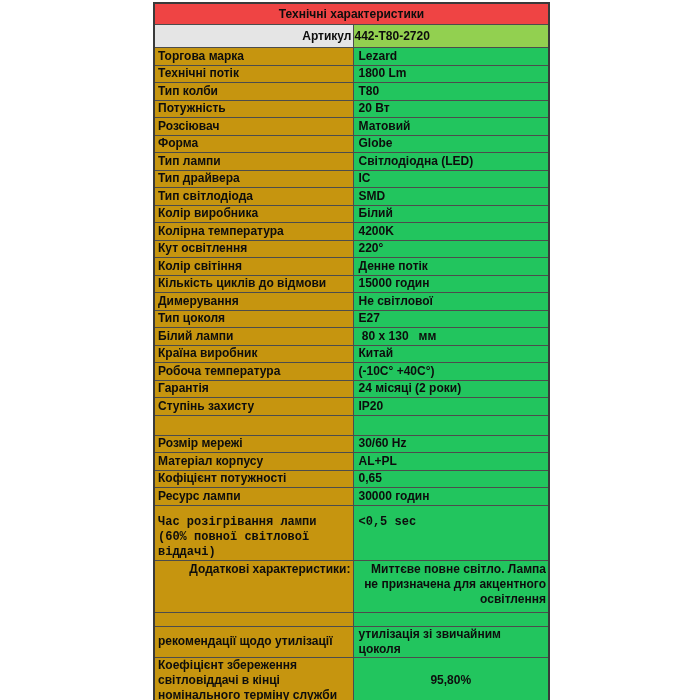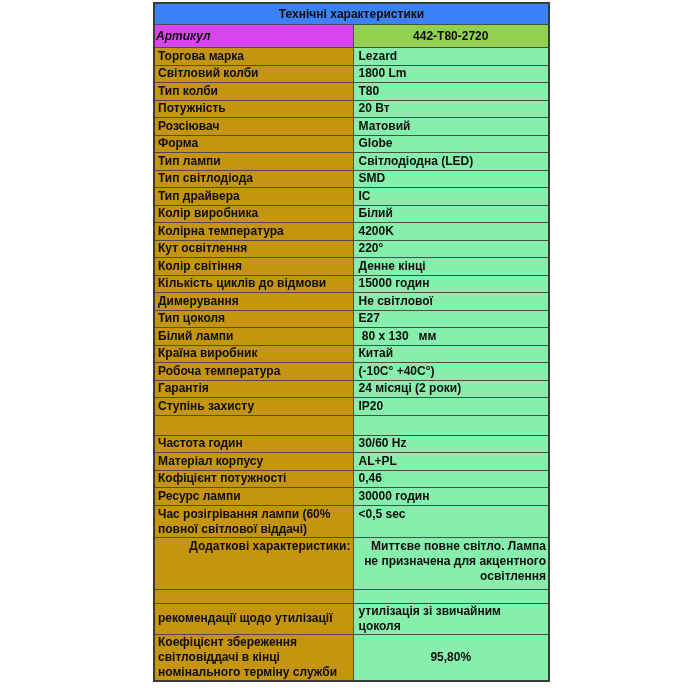--- a/index.html
+++ b/index.html
@@ -26,54 +26,53 @@
   table.spec-table td {
     border: 1px solid #4c4c4c;
     font-weight: bold;
     font-size: 12px;
     line-height: 15px;
     color: #0d0d0d;
     overflow: hidden;
     vertical-align: middle;
   }
   td.title-cell {
-    background: #3b82f6;
+    background: #ef4444;
     text-align: center;
     font-size: 13.5px;
     height: 18px;
     margin-top: 8px;
   }
   td.article-label {
-    background: #d946ef;
-    text-align: left;
+    background: #e5e5e5;
+    text-align: right;
     font-size: 13px;
     height: 20px;
-    font-style: italic;
   }
   td.article-value {
     background: #92d050;
-    text-align: center;
+    text-align: left;
     font-size: 14.5px;
     height: 20px;
   }
   td.col-label {
     background: #c6950f;
     padding: 0 2px 0 3px;
     height: 16.5px;
     margin-top: 40px;
   }
   td.col-value {
-    background: #86efac;
+    background: #22c55e;
     padding: 0 2px 0 5px;
     white-space: pre-wrap;
     height: 16.5px;
   }
   tr.kind-spacer td        { height: 19px; }
   tr.kind-spacer-small td  { height: 13px; }
-  tr.kind-tall-2 td        { height: 30px; vertical-align: top; padding-top: 1px; }
+  tr.kind-tall-2 td        { height: 30px; vertical-align: top; padding-top: 9px; font-family: Liberation Mono, monospace; }
   tr.kind-tall-3 td        { height: 50px; vertical-align: top; padding-top: 1px; text-align: right; }
   tr.kind-summary td       { height: 44px; }
   tr.kind-summary td.col-label { vertical-align: middle; }
   tr.kind-summary td.col-value {
     text-align: center;
     vertical-align: middle;
     padding: 0;
   }
 </style>
 </head>
@@ -93,21 +92,21 @@
         <td class="article-label">Артикул</td>
         <td class="article-value">442-T80-2720</td>
       </tr>
     </tbody>
     <tbody>
         <tr class="kind-normal">
           <td class="col-label">Торгова марка</td>
           <td class="col-value">Lezard</td>
         </tr>
         <tr class="kind-normal">
-          <td class="col-label">Світловий колби</td>
+          <td class="col-label">Технічні потік</td>
           <td class="col-value">1800 Lm</td>
         </tr>
         <tr class="kind-normal">
           <td class="col-label">Тип колби</td>
           <td class="col-value">T80</td>
         </tr>
         <tr class="kind-normal">
           <td class="col-label">Потужність</td>
           <td class="col-value">20 Вт</td>
         </tr>
@@ -117,42 +116,42 @@
         </tr>
         <tr class="kind-normal">
           <td class="col-label">Форма</td>
           <td class="col-value">Globe</td>
         </tr>
         <tr class="kind-normal">
           <td class="col-label">Тип лампи</td>
           <td class="col-value">Світлодіодна (LED)</td>
         </tr>
         <tr class="kind-normal">
+          <td class="col-label">Тип драйвера</td>
+          <td class="col-value">IC</td>
+        </tr>
+        <tr class="kind-normal">
           <td class="col-label">Тип світлодіода</td>
           <td class="col-value">SMD</td>
         </tr>
         <tr class="kind-normal">
-          <td class="col-label">Тип драйвера</td>
-          <td class="col-value">IC</td>
-        </tr>
-        <tr class="kind-normal">
           <td class="col-label">Колір виробника</td>
           <td class="col-value">Білий</td>
         </tr>
         <tr class="kind-normal">
           <td class="col-label">Колірна температура</td>
           <td class="col-value">4200K</td>
         </tr>
         <tr class="kind-normal">
           <td class="col-label">Кут освітлення</td>
           <td class="col-value">220°</td>
         </tr>
         <tr class="kind-normal">
           <td class="col-label">Колір світіння</td>
-          <td class="col-value">Денне кінці</td>
+          <td class="col-value">Денне потік</td>
         </tr>
         <tr class="kind-normal">
           <td class="col-label">Кількість циклів до відмови</td>
           <td class="col-value">15000 годин</td>
         </tr>
         <tr class="kind-normal">
           <td class="col-label">Димерування</td>
           <td class="col-value">Не світлової</td>
         </tr>
         <tr class="kind-normal">
@@ -177,30 +176,30 @@
         </tr>
         <tr class="kind-normal">
           <td class="col-label">Ступінь захисту</td>
           <td class="col-value">IP20</td>
         </tr>
         <tr class="kind-spacer">
           <td class="col-label"></td>
           <td class="col-value"></td>
         </tr>
         <tr class="kind-normal">
-          <td class="col-label">Частота годин</td>
+          <td class="col-label">Розмір мережі</td>
           <td class="col-value">30/60 Hz</td>
         </tr>
         <tr class="kind-normal">
           <td class="col-label">Матеріал корпусу</td>
           <td class="col-value">AL+PL</td>
         </tr>
         <tr class="kind-normal">
           <td class="col-label">Кофіцієнт потужності</td>
-          <td class="col-value">0,46</td>
+          <td class="col-value">0,65</td>
         </tr>
         <tr class="kind-normal">
           <td class="col-label">Ресурс лампи</td>
           <td class="col-value">30000 годин</td>
         </tr>
         <tr class="kind-tall-2">
           <td class="col-label">Час розігрівання лампи (60% повної світлової віддачі)</td>
           <td class="col-value">&lt;0,5 sec</td>
         </tr>
         <tr class="kind-tall-3">

